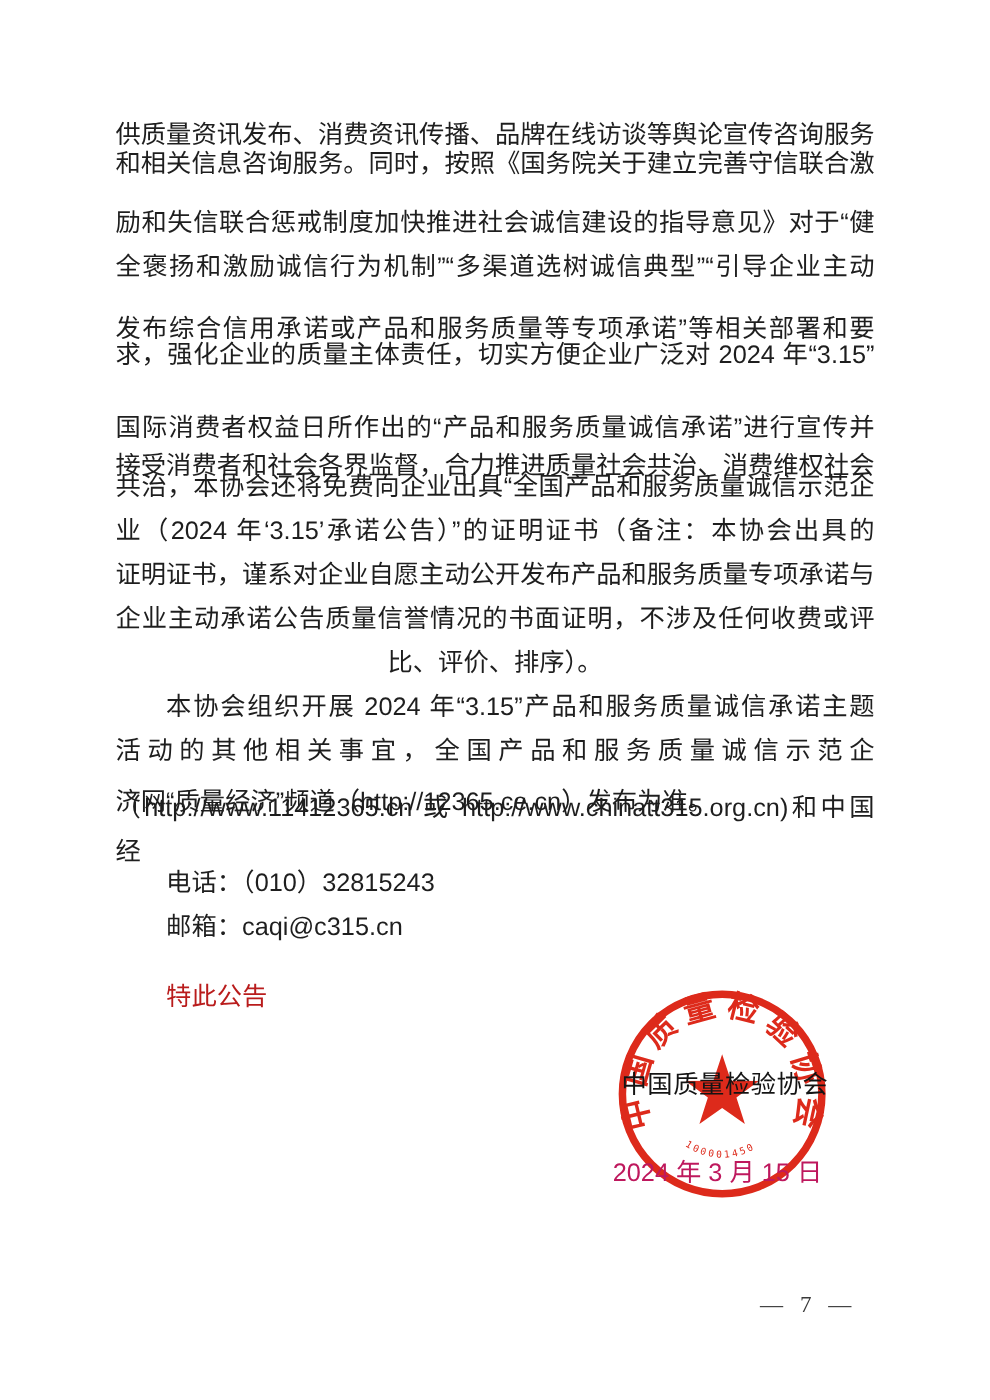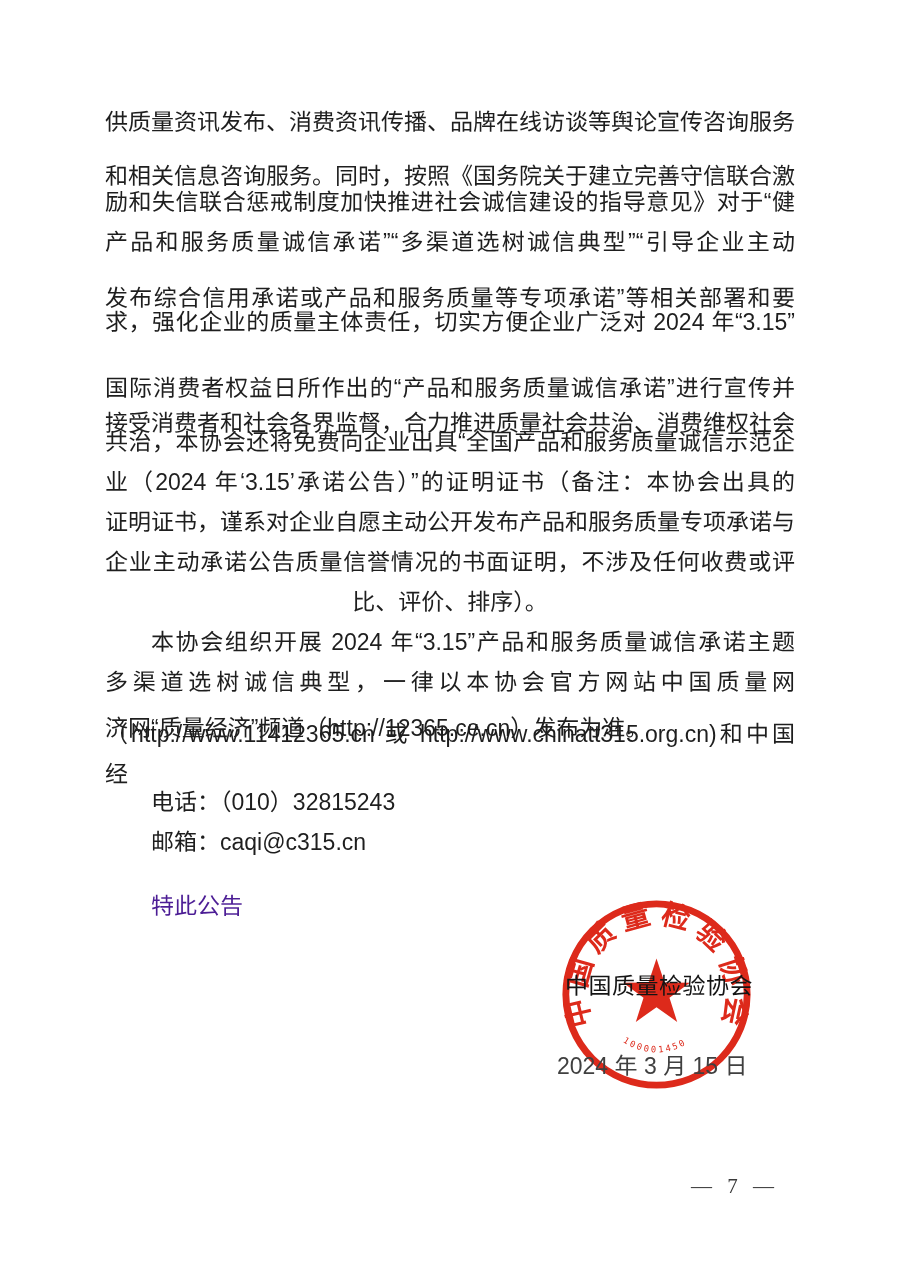--- a/index.html
+++ b/index.html
@@ -23,31 +23,31 @@
     white-space:nowrap;
   }
   .line.j {
     white-space:normal;
     text-align:justify;
     text-align-last:justify;
   }
   .line.ind { text-indent:46px; }
   .closing-line {
     position:absolute; left:105px; top:886px; width:690px;
-    height:40px; line-height:40px; font-size:23px; color:#4c1d95;
+    height:40px; line-height:40px; font-size:23px; color:#b91c1c;
     text-indent:46px;
   }
   .signature-line {
     position:absolute; left:565px; top:966px; width:230px;
     height:40px; line-height:40px; font-size:23px; color:#141414;
     z-index:4; letter-spacing:0.5px;
   }
   .date-line {
     position:absolute; left:557px; top:1046px; width:230px;
-    height:40px; line-height:40px; font-size:23px; color:#404040;
+    height:40px; line-height:40px; font-size:23px; color:#be185d;
     z-index:4;
   }
   .seal {
     position:absolute; left:559px; top:897px;
     width:195px; height:195px;
     z-index:2;
   }
   .footer-page-number {
     position:absolute; left:675px; top:1170px; width:120px;
     height:32px; line-height:32px;
@@ -57,34 +57,34 @@
     z-index:1;
   }
 </style>
 </head>
 <body>
 
 <div class="page">
 
   <div id="body-lines">
       <div class="line j" style="top: 102px;">供质量资讯发布、消费资讯传播、品牌在线访谈等舆论宣传咨询服务</div>
-      <div class="line j" style="top: 156px;">和相关信息咨询服务。同时，按照《国务院关于建立完善守信联合激</div>
+      <div class="line j" style="top: 128px;">和相关信息咨询服务。同时，按照《国务院关于建立完善守信联合激</div>
       <div class="line j" style="top: 182px;">励和失信联合惩戒制度加快推进社会诚信建设的指导意见》对于“健</div>
-      <div class="line j" style="top: 222px;">产品和服务质量诚信承诺”“多渠道选树诚信典型”“引导企业主动</div>
+      <div class="line j" style="top: 222px;">全褒扬和激励诚信行为机制”“多渠道选树诚信典型”“引导企业主动</div>
       <div class="line j" style="top: 278px;">发布综合信用承诺或产品和服务质量等专项承诺”等相关部署和要</div>
       <div class="line j" style="top: 302px;">求，强化企业的质量主体责任，切实方便企业广泛对 2024 年“3.15”</div>
       <div class="line j" style="top: 342px; margin-top: 26px;">国际消费者权益日所作出的“产品和服务质量诚信承诺”进行宣传并</div>
       <div class="line j" style="top: 403px;">接受消费者和社会各界监督，合力推进质量社会共治、消费维权社会</div>
       <div class="line j" style="top: 422px;">共治，本协会还将免费向企业出具“全国产品和服务质量诚信示范企</div>
       <div class="line j" style="top: 462px;">业（2024 年‘3.15’承诺公告）”的证明证书（备注：本协会出具的</div>
       <div class="line j" style="top: 502px;">证明证书，谨系对企业自愿主动公开发布产品和服务质量专项承诺与</div>
       <div class="line j" style="top: 542px;">企业主动承诺公告质量信誉情况的书面证明，不涉及任何收费或评</div>
       <div class="line" style="top: 582px; text-align: center;">比、评价、排序）。</div>
       <div class="line j ind" style="top: 622px;">本协会组织开展 2024 年“3.15”产品和服务质量诚信承诺主题</div>
-      <div class="line j" style="top: 662px;">多渠道选树诚信典型，一律以本协会官方网站中国质量网</div>
+      <div class="line j" style="top: 662px;">活动的其他相关事宜，全国产品和服务质量诚信示范企</div>
       <div class="line j" style="top: 714px;">（http://www.11412365.cn 或 http://www.chinatt315.org.cn)和中国经</div>
       <div class="line" style="top: 708px;">济网“质量经济”频道（http://12365.ce.cn）发布为准。</div>
       <div class="line ind" style="top: 782px;">电话：（010）32815243</div>
       <div class="line ind" style="top: 822px;">邮箱：caqi@c315.cn</div>
     </div>
 
   <div class="closing-line">特此公告</div>
 
   <svg class="seal" viewBox="0 0 200 200">
     <circle cx="100" cy="100" r="93" fill="none" stroke="#dd2a1b" stroke-width="7"></circle>

